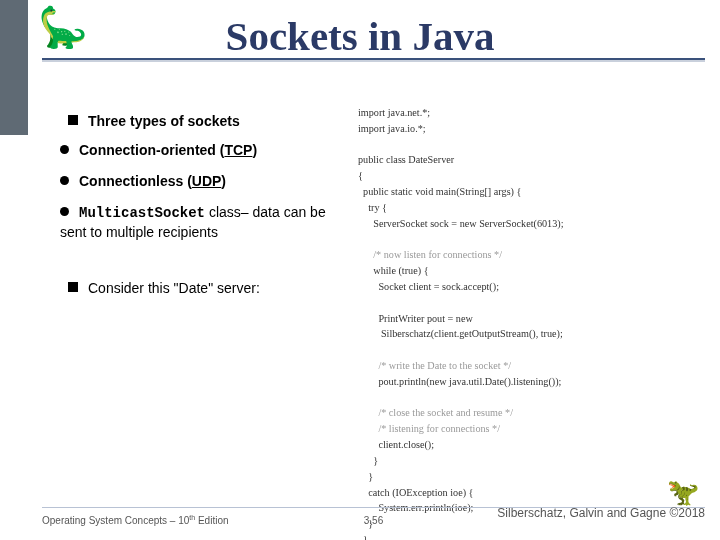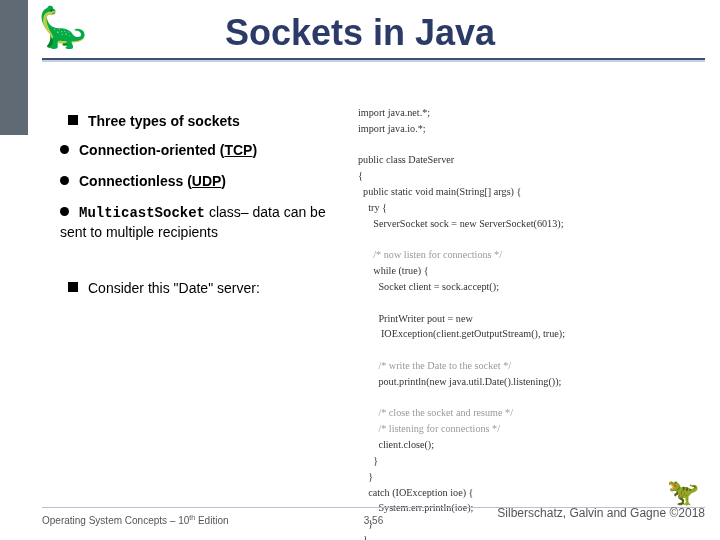--- a/index.html
+++ b/index.html
@@ -21,24 +21,24 @@
     left: 0; top: 0;
     width: 28px; height: 540px;
     background: linear-gradient(to bottom, #5f6a74 0%, #5f6a74 25%, #ffffff 25%, #ffffff 100%);
   }
   .title-area {
     position: absolute;
     top: 12px; left: 0; right: 0;
     text-align: center;
   }
   .title-area h1 {
-    font-size: 36px;
+    font-size: 41px;
     font-weight: bold;
     color: #2b3a66;
-    font-family: Liberation Sans, sans-serif;
+    font-family: Liberation Serif, serif;
   }
   .title-rule {
     position: absolute;
     top: 58px;
     left: 42px; right: 15px;
     height: 4px;
     background: linear-gradient(to bottom, #3a517b 0 2px, #c9d0dc 2px 4px);
   }
   .dino-left {
     position: absolute;
@@ -163,21 +163,21 @@
 <span>{</span>
 <span>  public static void main(String[] args) {</span>
 <span>    try {</span>
 <span>      ServerSocket sock = new ServerSocket(6013);</span>
 <span></span>
 <span class="fade">      /* now listen for connections */</span>
 <span>      while (true) {</span>
 <span>        Socket client = sock.accept();</span>
 <span></span>
 <span>        PrintWriter pout = new</span>
-<span>         IOException(client.getOutputStream(), true);</span>
+<span>         Silberschatz(client.getOutputStream(), true);</span>
 <span></span>
 <span class="fade">        /* write the Date to the socket */</span>
 <span>        pout.println(new java.util.Date().listening());</span>
 <span></span>
 <span class="fade">        /* close the socket and resume */</span>
 <span class="fade">        /* listening for connections */</span>
 <span>        client.close();</span>
 <span>      }</span>
 <span>    }</span>
 <span>    catch (IOException ioe) {</span>

